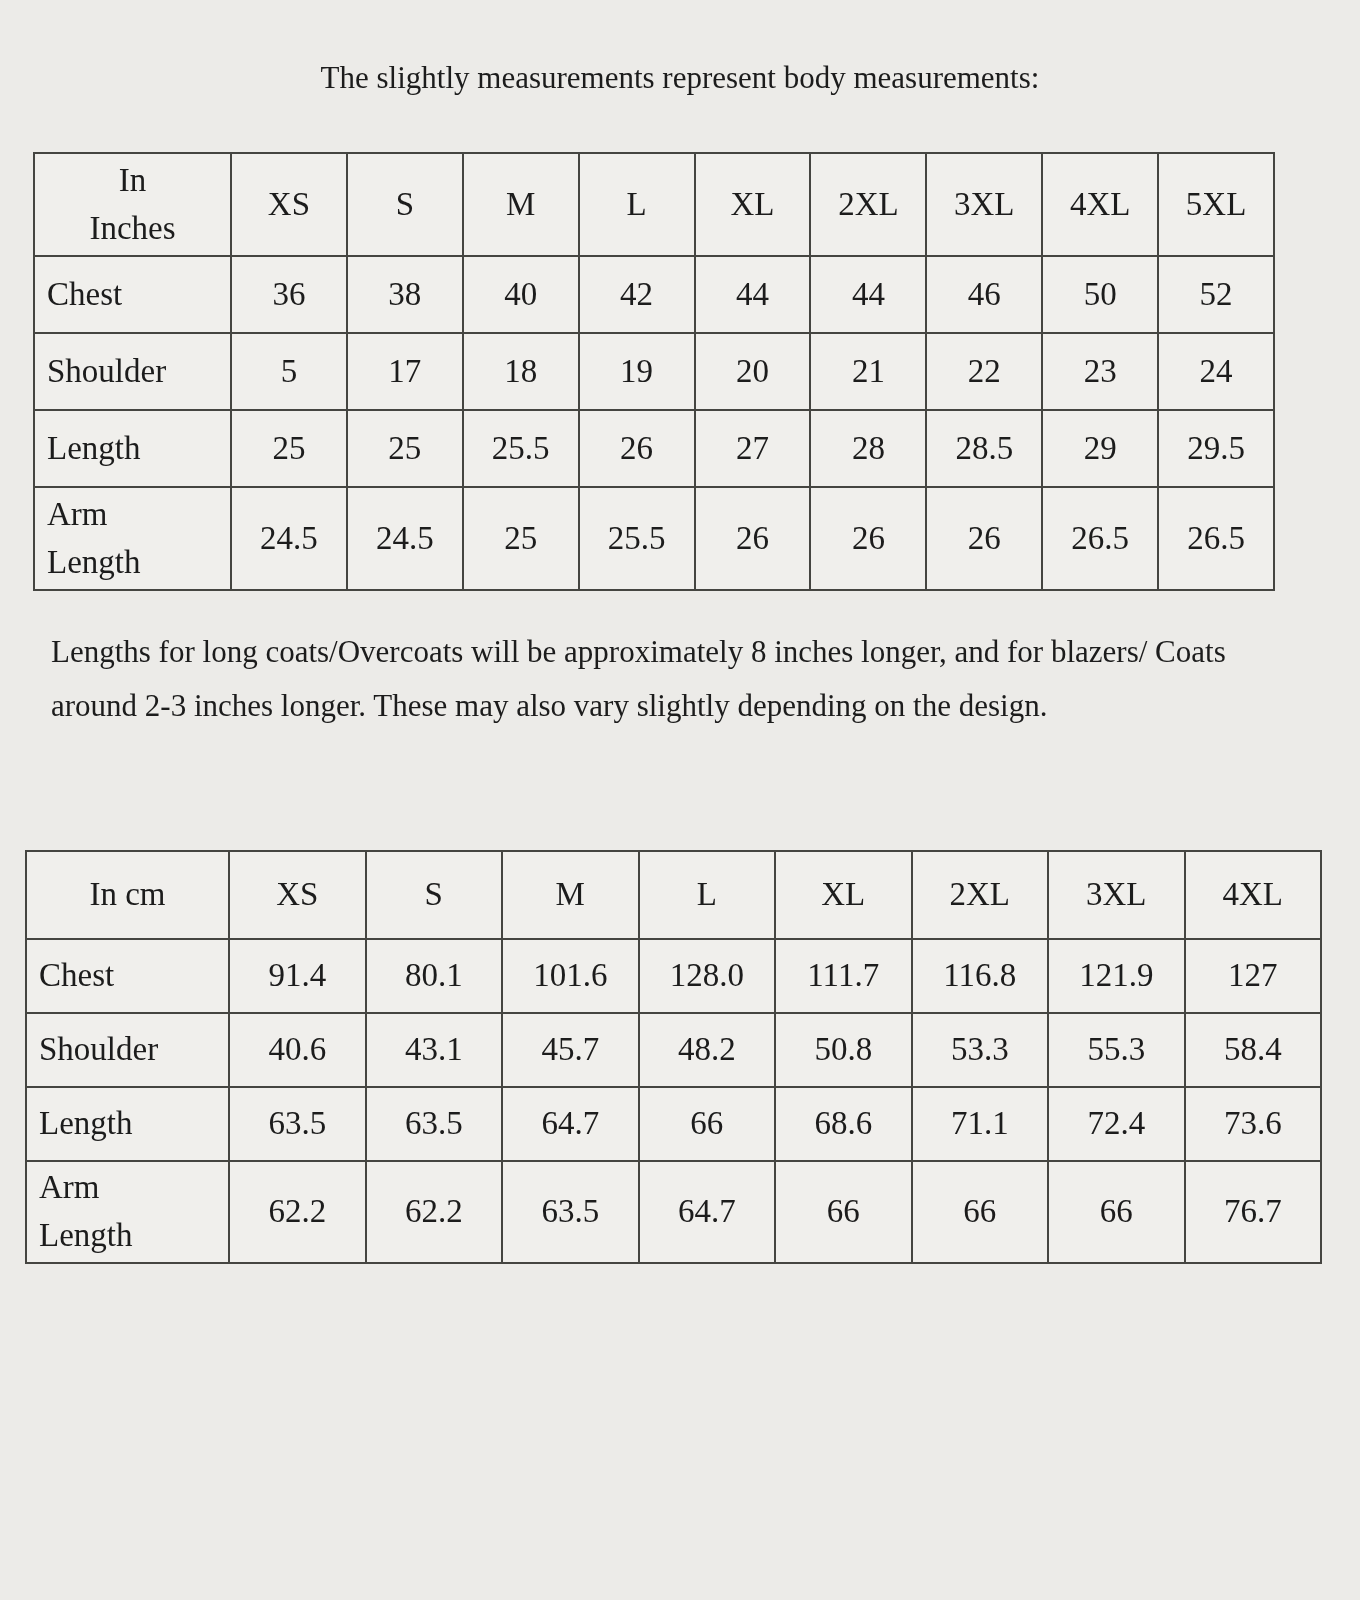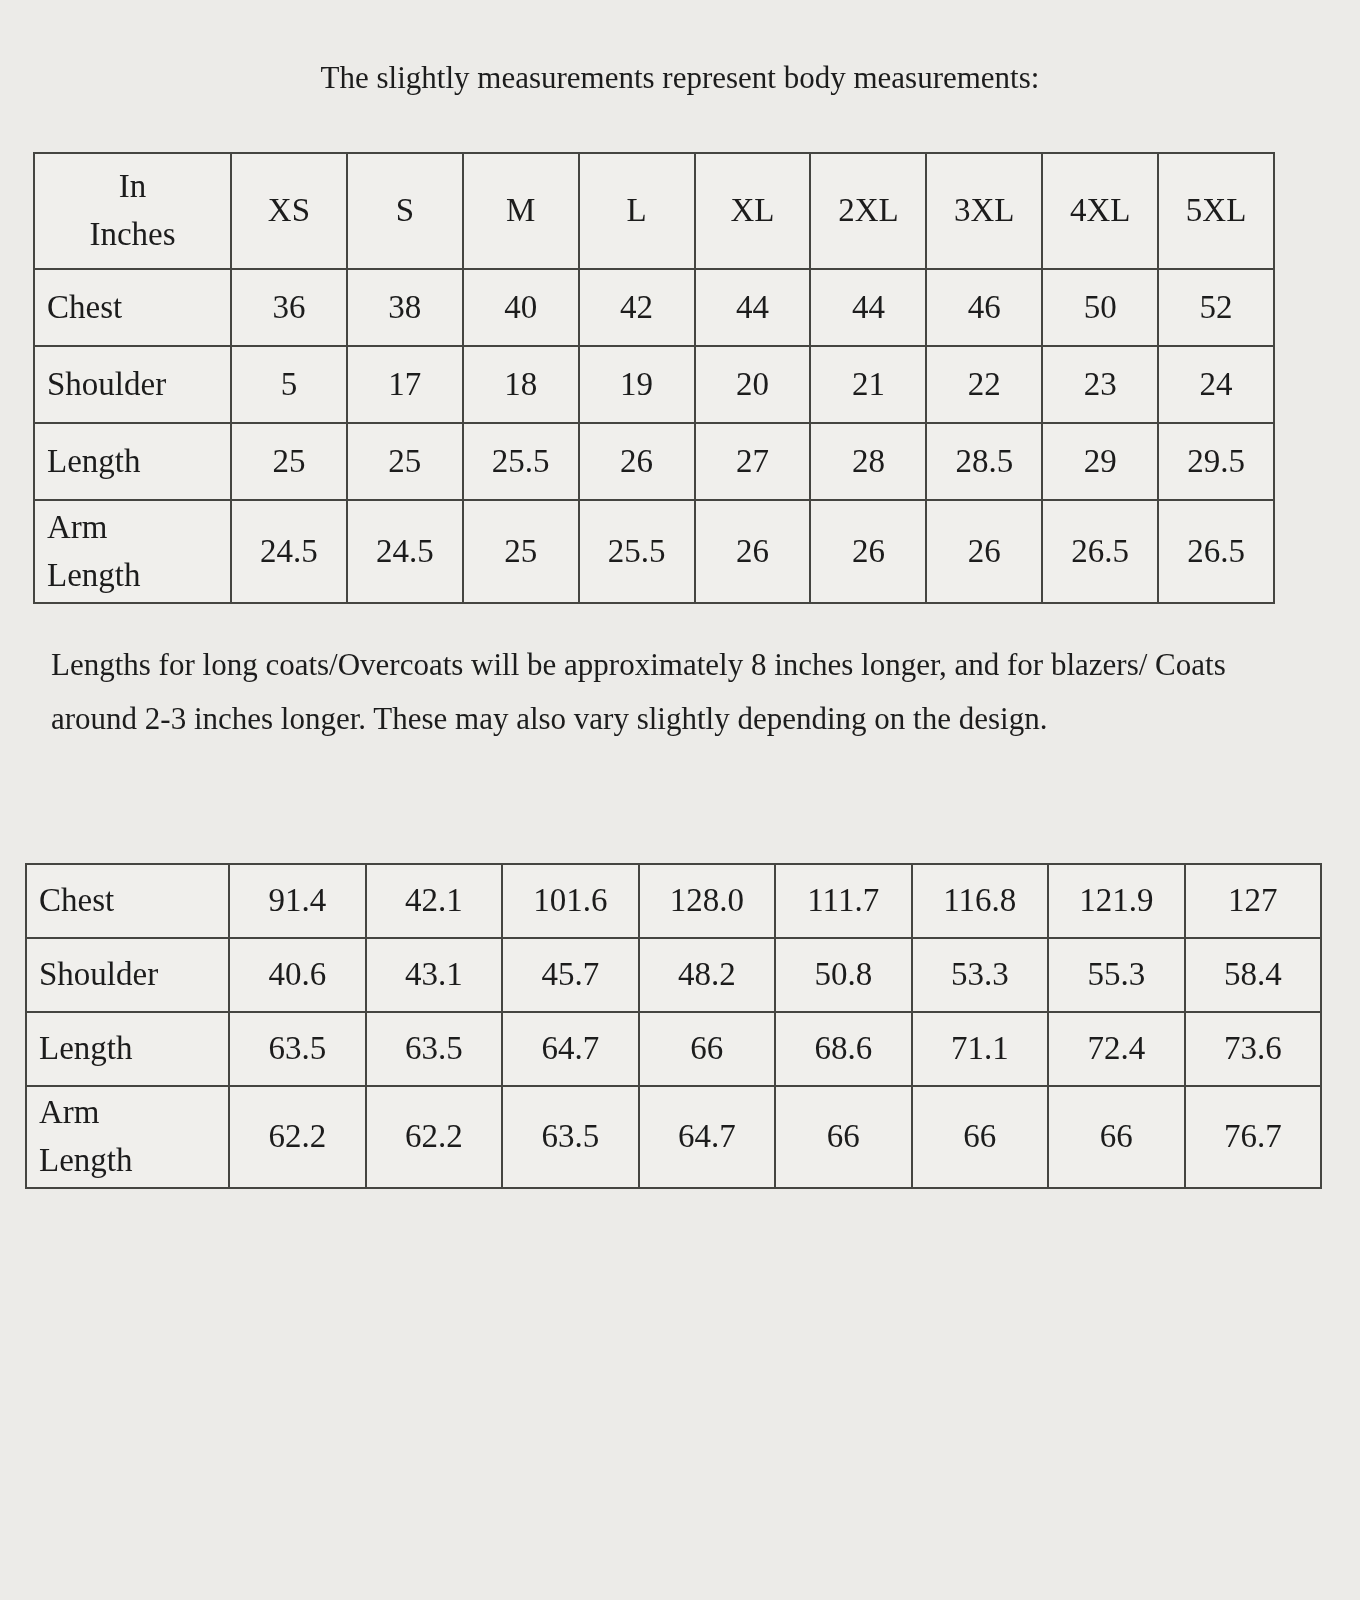--- a/index.html
+++ b/index.html
@@ -53,21 +53,21 @@
     max-width: 4.2em;
     line-height: 1.45;
   }
   .unit-cell .wrap-narrow {
     max-width: 3.6em;
   }
   #inches-table {
     margin: 56px 0 0 33px;
     width: 1240px;
   }
-  #inches-table tr.header-row   { height: 116px; }
+  #inches-table tr.header-row   { height: 103px; }
   #inches-table tr.data-row     { height: 77px;  }
   #inches-table tr.tall-row     { height: 103px; }
   #cm-table {
     margin: 116px 0 0 25px;
     width: 1295px;
   }
   #cm-table tr.header-row   { height: 88px;  }
   #cm-table tr.data-row     { height: 74px;  }
   #cm-table tr.tall-row     { height: 102px; }
   .note {
@@ -158,24 +158,35 @@
   </table>
 
   <p class="note">Lengths for long coats/Overcoats will be approximately 8 inches longer, and for blazers/ Coats around 2-3 inches longer. These may also vary slightly depending on the design.</p>
 
   <table class="size-table" id="cm-table">
     <colgroup>
       <col style="width:203px">
       <col span="8" style="width:136.5px">
     </colgroup>
     <tbody>
+      <tr class="header-row">
+        <th class="unit-cell">In cm</th>
+        <th>XS</th>
+        <th>S</th>
+        <th>M</th>
+        <th>L</th>
+        <th>XL</th>
+        <th>2XL</th>
+        <th>3XL</th>
+        <th>4XL</th>
+      </tr>
       <tr class="data-row">
         <td class="row-label">Chest</td>
         <td>91.4</td>
-        <td>42.1</td>
+        <td>80.1</td>
         <td>101.6</td>
         <td>128.0</td>
         <td>111.7</td>
         <td>116.8</td>
         <td>121.9</td>
         <td>127</td>
       </tr>
       <tr class="data-row">
         <td class="row-label">Shoulder</td>
         <td>40.6</td>

